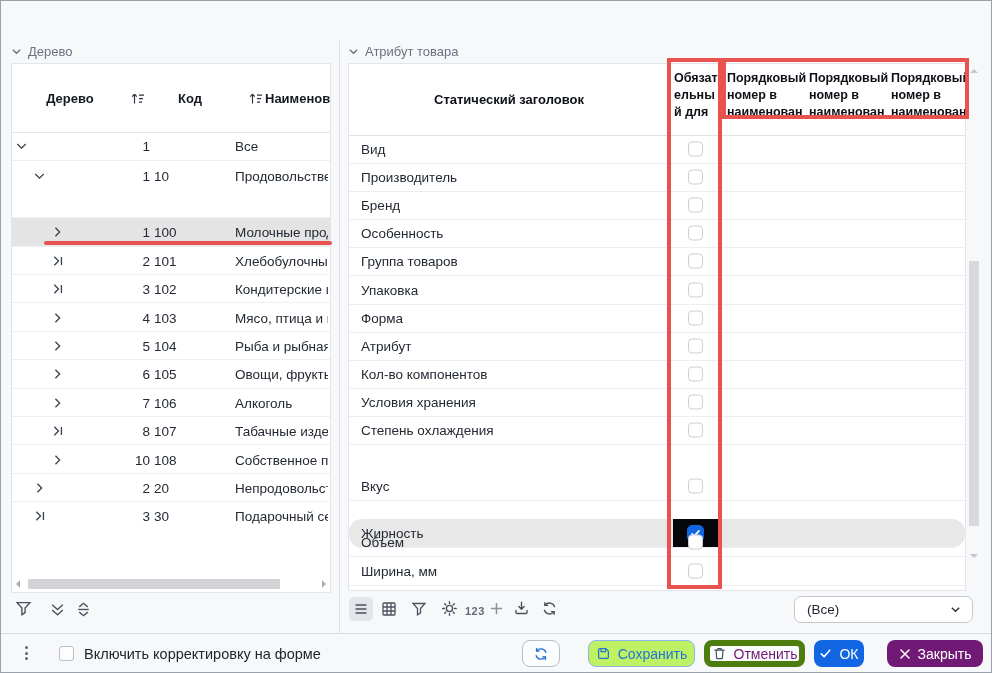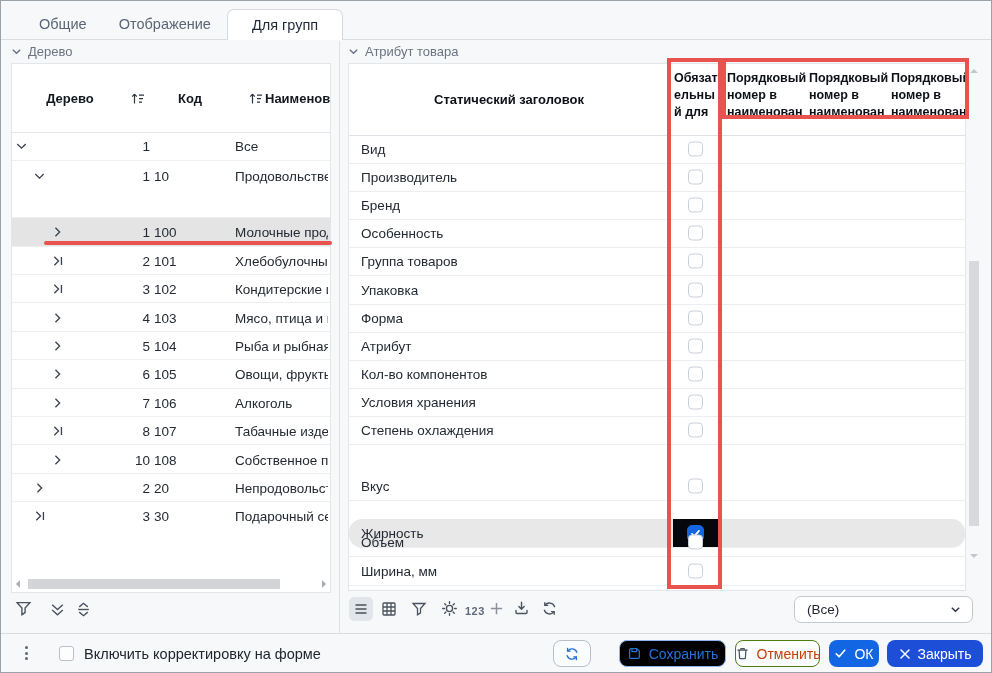--- a/index.html
+++ b/index.html
@@ -69,37 +69,32 @@
   
   .bottombar{position:absolute;left:0;top:632px;width:100%;height:41px;border-top:1px solid #d9dde2;box-sizing:border-box;}
   .kebab{position:absolute;left:24px;top:645px;display:flex;flex-direction:column;gap:2.5px;}
   .kebab i{width:3px;height:3px;border-radius:50%;background:#5f6570;}
   .form-cb{position:absolute;left:58px;top:645px;width:15px;height:15px;border:1px solid #b9bfc7;border-radius:3px;background:#fdfdfe;box-sizing:border-box;}
   .form-label{position:absolute;left:83px;top:645px;font-size:14.5px;color:#20262e;}
   .btnrow{position:absolute;right:8px;top:639px;display:flex;height:27px;}
   .btn{display:flex;align-items:center;justify-content:center;gap:7px;height:27px;border-radius:8px;
        font-size:14px;box-sizing:border-box;cursor:pointer;white-space:nowrap;}
   .btn-refresh{width:38px;background:#fbfcfd;border:1px solid #b9bfc7;}
-  .btn-save{width:107px;margin-left:28px;background:#000000;border:1px solid #8fb4e8;color:#2673d6;}
-  .btn-cancel{width:85px;margin-left:9px;background:#fbfcfd;border:1px solid #4d7c0f;color:#c2410c;}
+  .btn-save{width:107px;margin-left:28px;background:#bef264;border:1px solid #8fb4e8;color:#2673d6;}
+  .btn-cancel{width:101px;margin-left:9px;background:#fbfcfd;border:6px solid #4d7c0f;color:#701a75;}
   .btn-ok{width:50px;margin-left:9px;background:#1266e3;color:#fff;border:none;}
-  .btn-close{width:96px;margin-left:8px;background:#1d4ed8;color:#fff;border:none;}
+  .btn-close{width:96px;margin-left:23px;background:#701a75;color:#fff;border:none;}
   .divider{position:absolute;left:338px;top:40px;width:1px;height:592px;background:#dcdfe4;}
   svg{display:block;}
 </style>
 </head>
 <body>
 
 <div class="window">
 
-  <div class="tabbar">
-    <div class="tab">Общие</div>
-    <div class="tab">Отображение</div>
-    <div class="tab active">Для групп</div>
-  </div>
 
   <div class="panel-title" style="left:10px;top:43px;">
     <span>
       <svg width="11" height="11" viewBox="0 0 12 12" fill="none" stroke="#6b7280" stroke-width="1.5">
           <path d="M2 4 6 8l4-4"></path>
         </svg>
     </span>
     <span>Дерево</span>
   </div>
 

